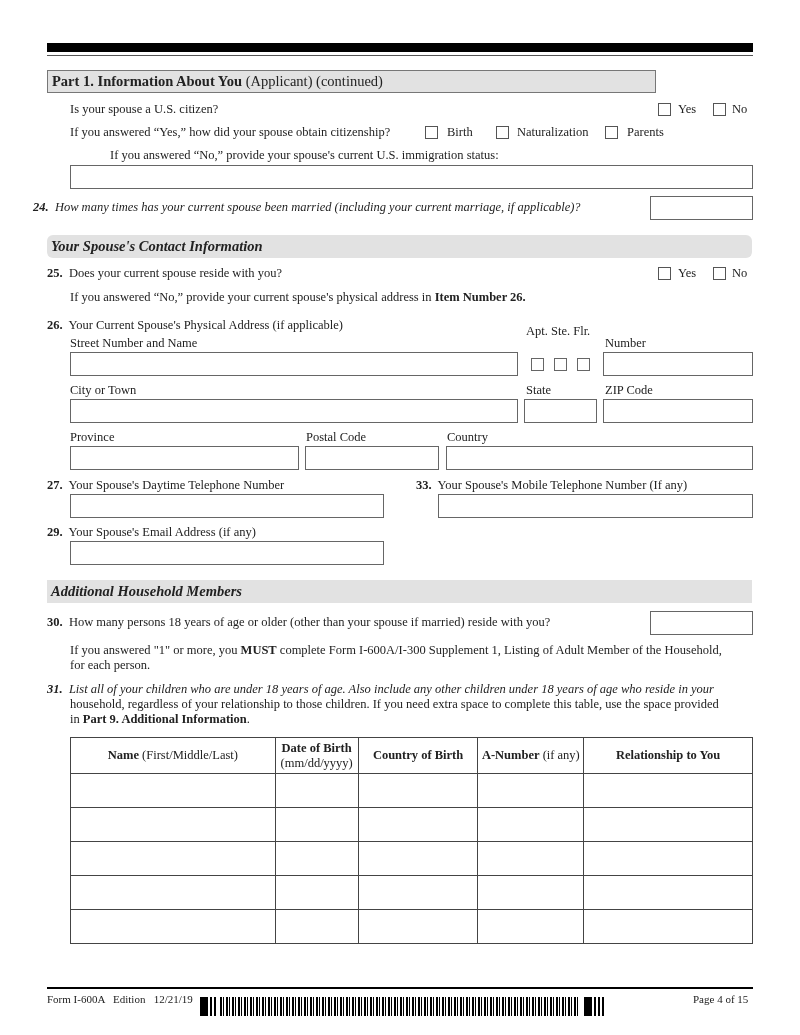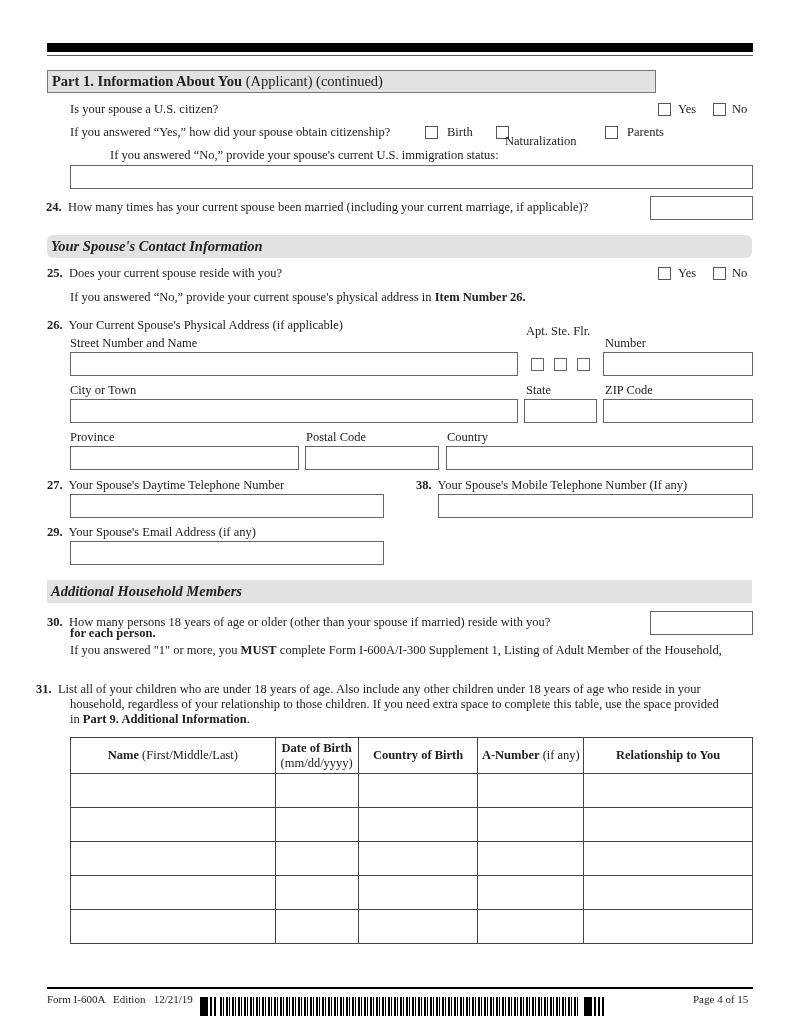--- a/index.html
+++ b/index.html
@@ -37,28 +37,28 @@
 <div class="abs txt" style="left:70px; top:102px;">Is your spouse a U.S. citizen?</div>
 <div class="abs cb" style="left:658px; top:103px;"></div>
 <div class="abs txt" style="left:678px; top:102px;">Yes</div>
 <div class="abs cb" style="left:713px; top:103px;"></div>
 <div class="abs txt" style="left:732px; top:102px;">No</div>
 
 <div class="abs txt" style="left:70px; top:125px;">If you answered “Yes,” how did your spouse obtain citizenship?</div>
 <div class="abs cb" style="left:425px; top:126px;"></div>
 <div class="abs txt" style="left:447px; top:125px;">Birth</div>
 <div class="abs cb" style="left:496px; top:126px;"></div>
-<div class="abs txt" style="left:505px; top:125px;margin-top:9px;">Naturalization</div>
+<div class="abs txt" style="left:517px; top:125px;">Naturalization</div>
 <div class="abs cb" style="left:605px; top:126px;"></div>
 <div class="abs txt" style="left:627px; top:125px;">Parents</div>
 
 <div class="abs txt" style="left:70px; top:148px;margin-left:40px;">If you answered “No,” provide your spouse's current U.S. immigration status:</div>
 <div class="abs box" style="left:70px; top:165px; width:683px; height:24px;"></div>
 
-<div class="abs txt" style="left:46px; top:200px;">
+<div class="abs txt" style="left:33px; top:200px;font-style:italic;">
   <span class="num">24.</span>&nbsp;
   <span>How many times has your current spouse been married (including your current marriage, if applicable)?</span>
 </div>
 <div class="abs box" style="left:650px; top:196px; width:103px; height:24px;"></div>
 
 <div class="abs section-header" style="top:235px;border-radius:6px;">Your Spouse's Contact Information</div>
 
 <div class="abs txt" style="left:47px; top:266px;">
   <span class="num">25.</span>&nbsp;
   <span>Does your current spouse reside with you?</span>
@@ -97,44 +97,44 @@
 <div class="abs box" style="left:70px; top:446px; width:229px; height:24px;"></div>
 <div class="abs box" style="left:305px; top:446px; width:134px; height:24px;"></div>
 <div class="abs box" style="left:446px; top:446px; width:307px; height:24px;"></div>
 
 <div class="abs txt" style="left:47px; top:478px;">
   <span class="num">27.</span>&nbsp;
   <span>Your Spouse's Daytime Telephone Number</span>
 </div>
 <div class="abs box" style="left:70px; top:494px; width:314px; height:24px;"></div>
 <div class="abs txt" style="left:416px; top:478px;">
-  <span class="num">38.</span>&nbsp;
+  <span class="num">33.</span>&nbsp;
   <span>Your Spouse's Mobile Telephone Number (If any)</span>
 </div>
 <div class="abs box" style="left:438px; top:494px; width:315px; height:24px;"></div>
 
 <div class="abs txt" style="left:47px; top:525px;">
   <span class="num">29.</span>&nbsp;
   <span>Your Spouse's Email Address (if any)</span>
 </div>
 <div class="abs box" style="left:70px; top:541px; width:314px; height:24px;"></div>
 
 <div class="abs section-header" style="top:580px;">Additional Household Members</div>
 
 <div class="abs txt" style="left:47px; top:615px;">
   <span class="num">30.</span>&nbsp;
   <span>How many persons 18 years of age or older (other than your spouse if married) reside with you?</span>
 </div>
 <div class="abs box" style="left:650px; top:611px; width:103px; height:24px;"></div>
 <div class="abs txt" style="left:70px; top:643px;">
   <span>If you answered "1" or more, you </span><b>MUST</b><span> complete Form I-600A/I-300 Supplement 1, Listing of Adult Member of the Household,</span>
 </div>
-<div class="abs txt" style="left:70px; top:626px;font-weight:bold;">for each person.</div>
-
-<div class="abs txt" style="left:36px; top:682px;">
+<div class="abs txt" style="left:70px; top:658px;">for each person.</div>
+
+<div class="abs txt" style="left:47px; top:682px;font-style:italic;">
   <span class="num">31.</span>&nbsp;
   <span>List all of your children who are under 18 years of age.  Also include any other children under 18 years of age who reside in your</span>
 </div>
 <div class="abs txt" style="left:70px; top:697px;">household, regardless of your relationship to those children.  If you need extra space to complete this table, use the space provided</div>
 <div class="abs txt" style="left:70px; top:712px;">
   <span>in </span><b>Part 9. Additional Information</b><span>.</span>
 </div>
 
 <table class="children">
   <colgroup>

